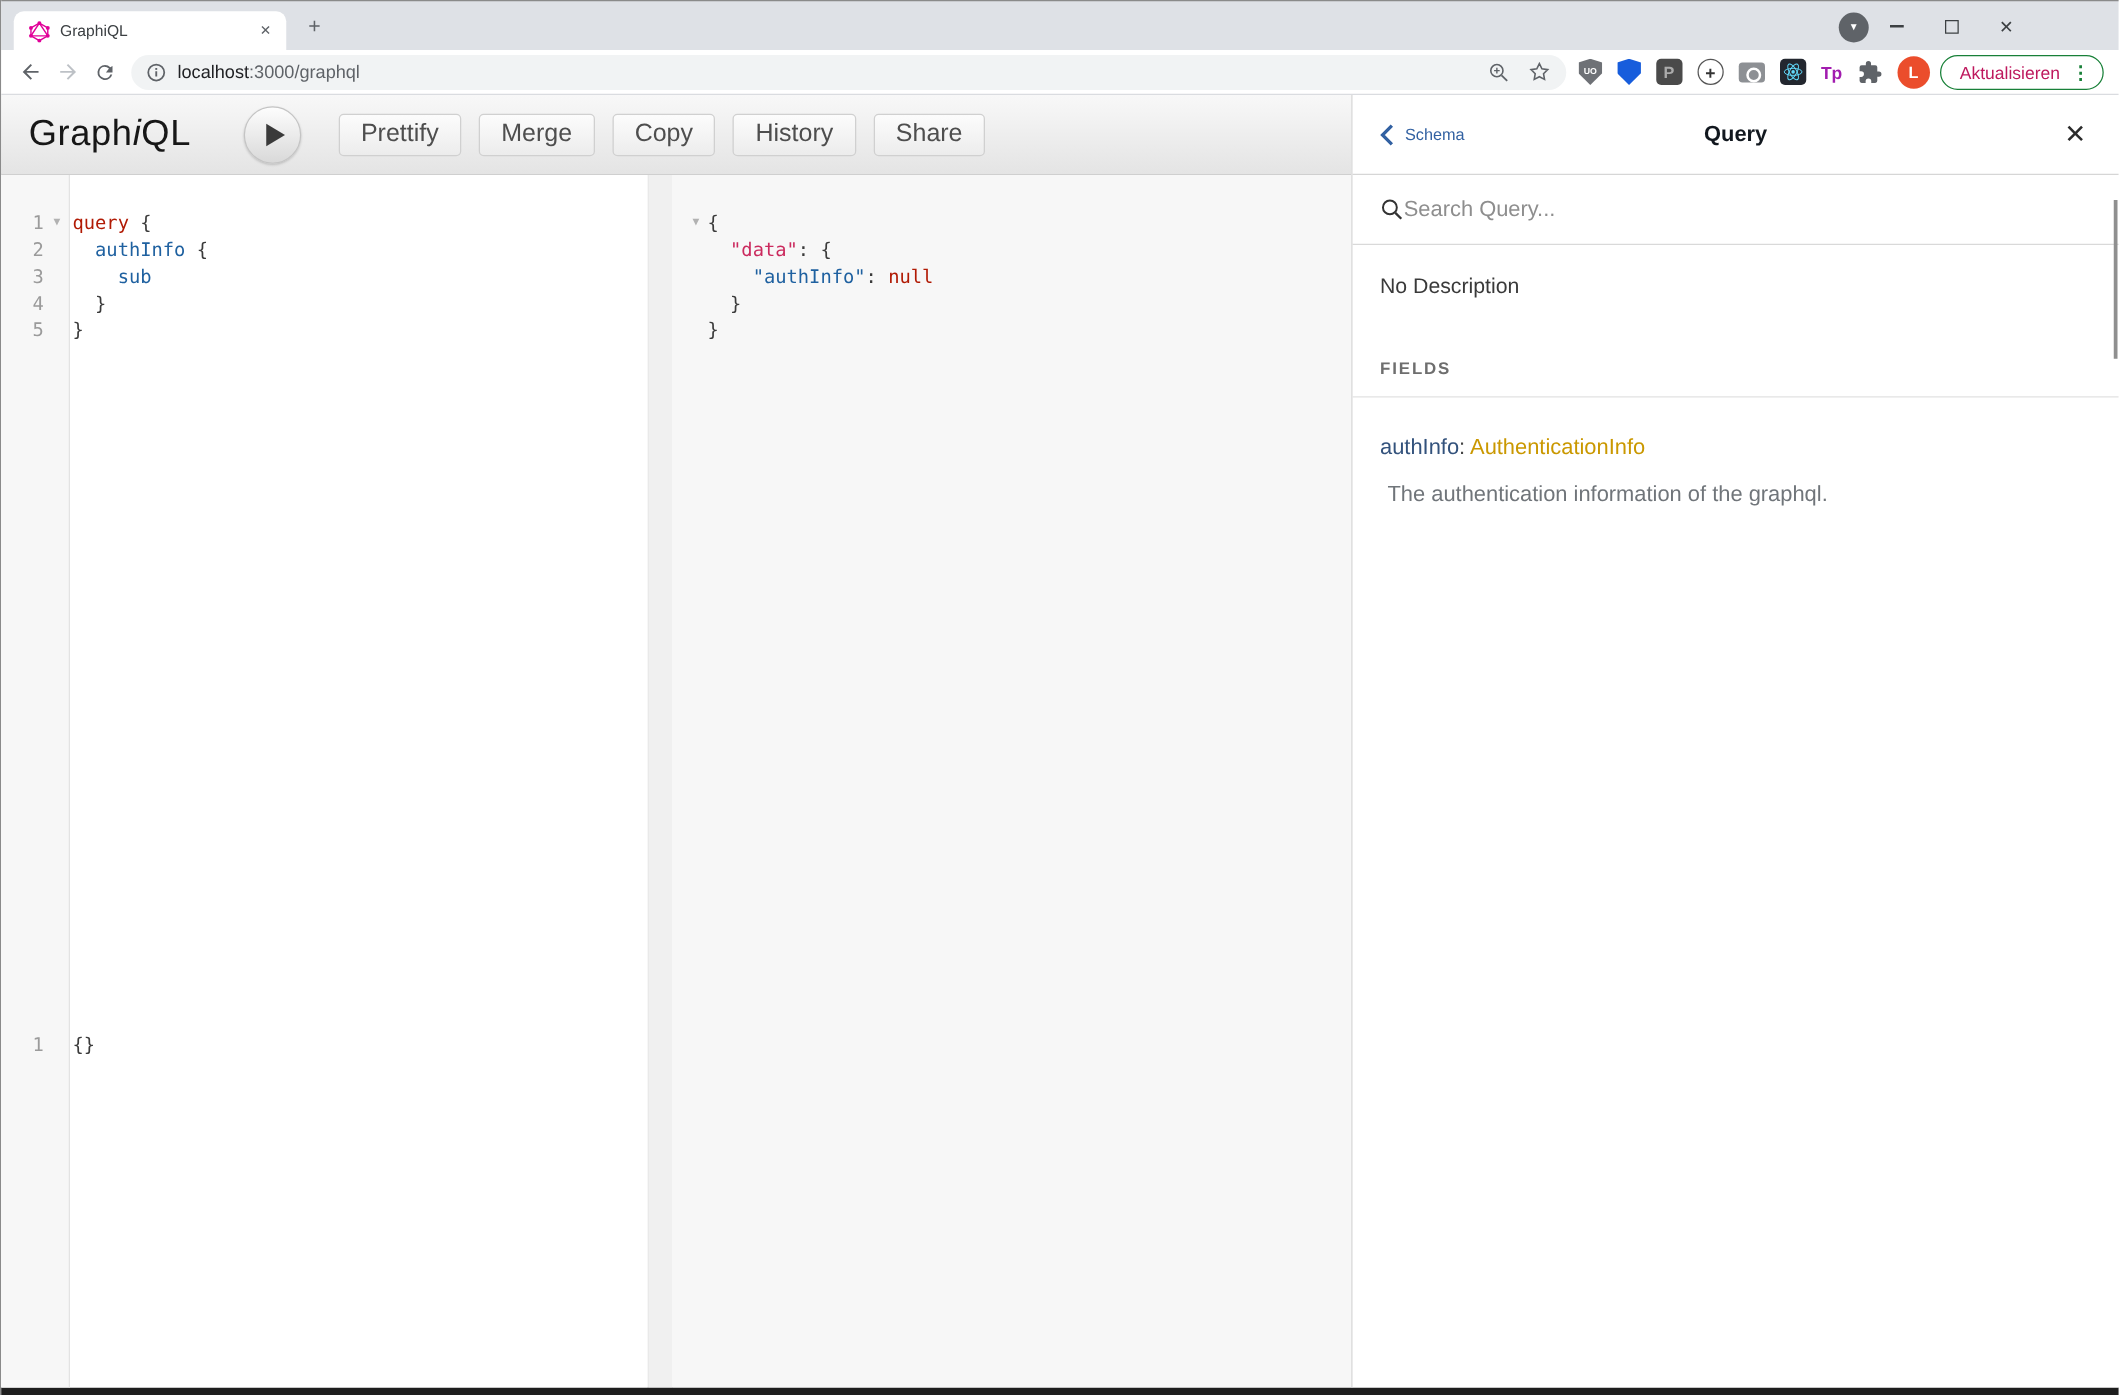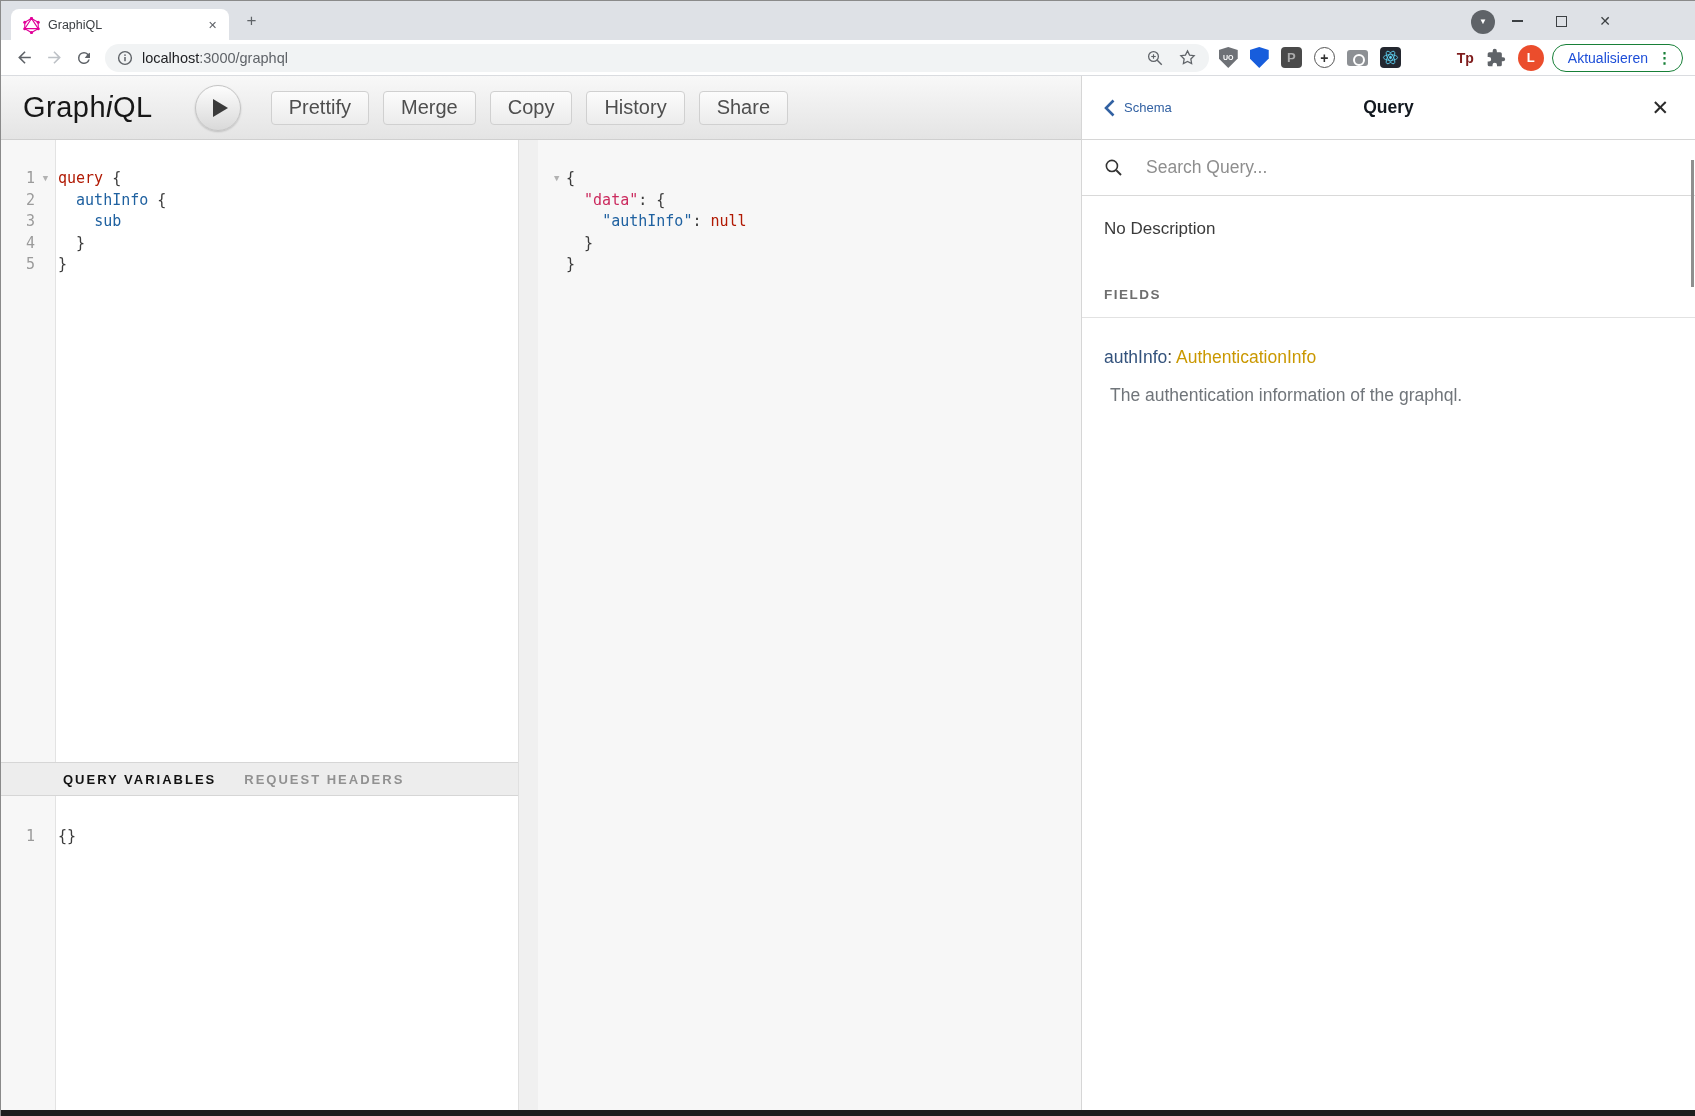--- a/index.html
+++ b/index.html
@@ -46,26 +46,26 @@
   .sq-icon { width:21px; height:21px; border-radius:4px; display:flex; align-items:center;
     justify-content:center; font-weight:bold; }
   .icon-p { background:#4A4A4A; color:#ABABAB; font-size:13px; }
   .icon-move { width:21px; height:21px; border-radius:50%; background:#fff; border:1.5px solid #555;
     color:#333; font-size:14px; font-weight:bold; display:flex; align-items:center; justify-content:center; }
   .icon-move::before { content:"+"; }
   .icon-cam { width:21px; height:16px; background:#8D9094; border-radius:3px; position:relative; }
   .icon-cam::before { content:""; position:absolute; left:6px; top:4px; width:8px; height:8px;
     border:2px solid #fff; border-radius:50%; }
   .icon-react { background:#23272F; }
-  .icon-tp { color:#7f1d1d; font-size:14px; font-weight:bold;margin-left:44px; }
+  .icon-tp { color:#a21caf; font-size:14px; font-weight:bold; }
   .avatar { width:26px; height:26px; border-radius:50%; background:#EB4D2C; color:#fff;
     font-size:13px; font-weight:bold; display:flex; align-items:center; justify-content:center; }
   .update-pill { height:28px; border:1px solid #188038; border-radius:14px; display:flex;
     align-items:center; padding:0 10px 0 15px; margin-right:4px; flex:none; }
-  .update-label { color:#1d4ed8; font-size:14px; }
+  .update-label { color:#be185d; font-size:14px; }
   .update-dots { color:#188038; font-size:15px; margin-left:9px; font-weight:bold; }
   .update-dots::before { content:"⋮"; }
 
   
   .app { display:flex; height:1034px; }
   .left-col { width:1080px; display:flex; flex-direction:column; flex:none; }
   .gql-topbar { height:64px; background:linear-gradient(#F8F8F8,#E4E4E4);
     border-bottom:1px solid #CFCFCF; display:flex; align-items:center; padding-left:22px; flex:none; }
   .logo { font-size:29px; color:#171717; letter-spacing:0.5px; }
   .logo .it { font-style:italic; }
@@ -111,21 +111,21 @@
   .docs-pane { flex:1; background:#fff; border-left:1px solid #D6D6D6; display:flex;
     flex-direction:column; position:relative; }
   .docs-header { height:64px; border-bottom:1px solid #D6D6D6; display:flex; align-items:center;
     padding:0 26px 0 22px; position:relative; flex:none; }
   .docs-back { display:flex; align-items:center; gap:9px; color:#3261A2; font-size:13px; z-index:1; }
   .docs-title { position:absolute; left:0; right:0; text-align:center; font-size:17.5px;
     font-weight:bold; color:#12181F; }
   .docs-close { margin-left:auto; z-index:1; color:#2B2B2B; font-size:21px; font-weight:300; }
   .docs-close::before { content:"✕"; }
   .docs-search { height:56px; border-bottom:1px solid #D9D9D9; display:flex; align-items:center;
-    padding:0 22px; gap:23px; flex:none;justify-content:space-between; }
+    padding:0 22px; gap:0; flex:none;justify-content:space-between; }
   .docs-search input { flex:1; border:none; outline:none; background:transparent; font-size:17.5px;
     color:#333; font-family:"Liberation Sans", sans-serif; }
   .docs-search input::placeholder { color:#8E8E8E; }
   .docs-nodesc { padding:23px 22px 0; font-size:17px; color:#3A3A3A; }
   .docs-fields-heading { margin-top:48px; padding:0 22px 15px; font-size:13.5px; font-weight:bold;
     letter-spacing:1.5px; color:#6E6E6E; border-bottom:1px solid #E2E2E2; }
   .docs-field-row { padding:29px 22px 0; font-size:17.5px; }
   .field-name { color:#33527C; }
   .field-colon { color:#444; }
   .type-name { color:#CA9800; }
@@ -272,24 +272,20 @@
                   <span class="fold-col"></span>
                   <span class="code-text"><span class="tk-pun">  }</span></span>
                 </div>
                 <div class="code-line">
                   <span class="gutter-num">5</span>
                   <span class="fold-col"></span>
                   <span class="code-text"><span class="tk-pun">}</span></span>
                 </div>
               </div>
           </div>
-          <div class="var-tabs">
-            <span class="var-tab active">QUERY VARIABLES</span>
-            <span class="var-tab inactive">REQUEST HEADERS</span>
-          </div>
           <div class="vars-editor">
             <div class="gutter-bg"></div>
             <div class="code-area">
                 <div class="code-line">
                   <span class="gutter-num">1</span>
                   <span class="fold-col"></span>
                   <span class="code-text"><span class="tk-pun">{}</span></span>
                 </div>
               </div>
           </div>

